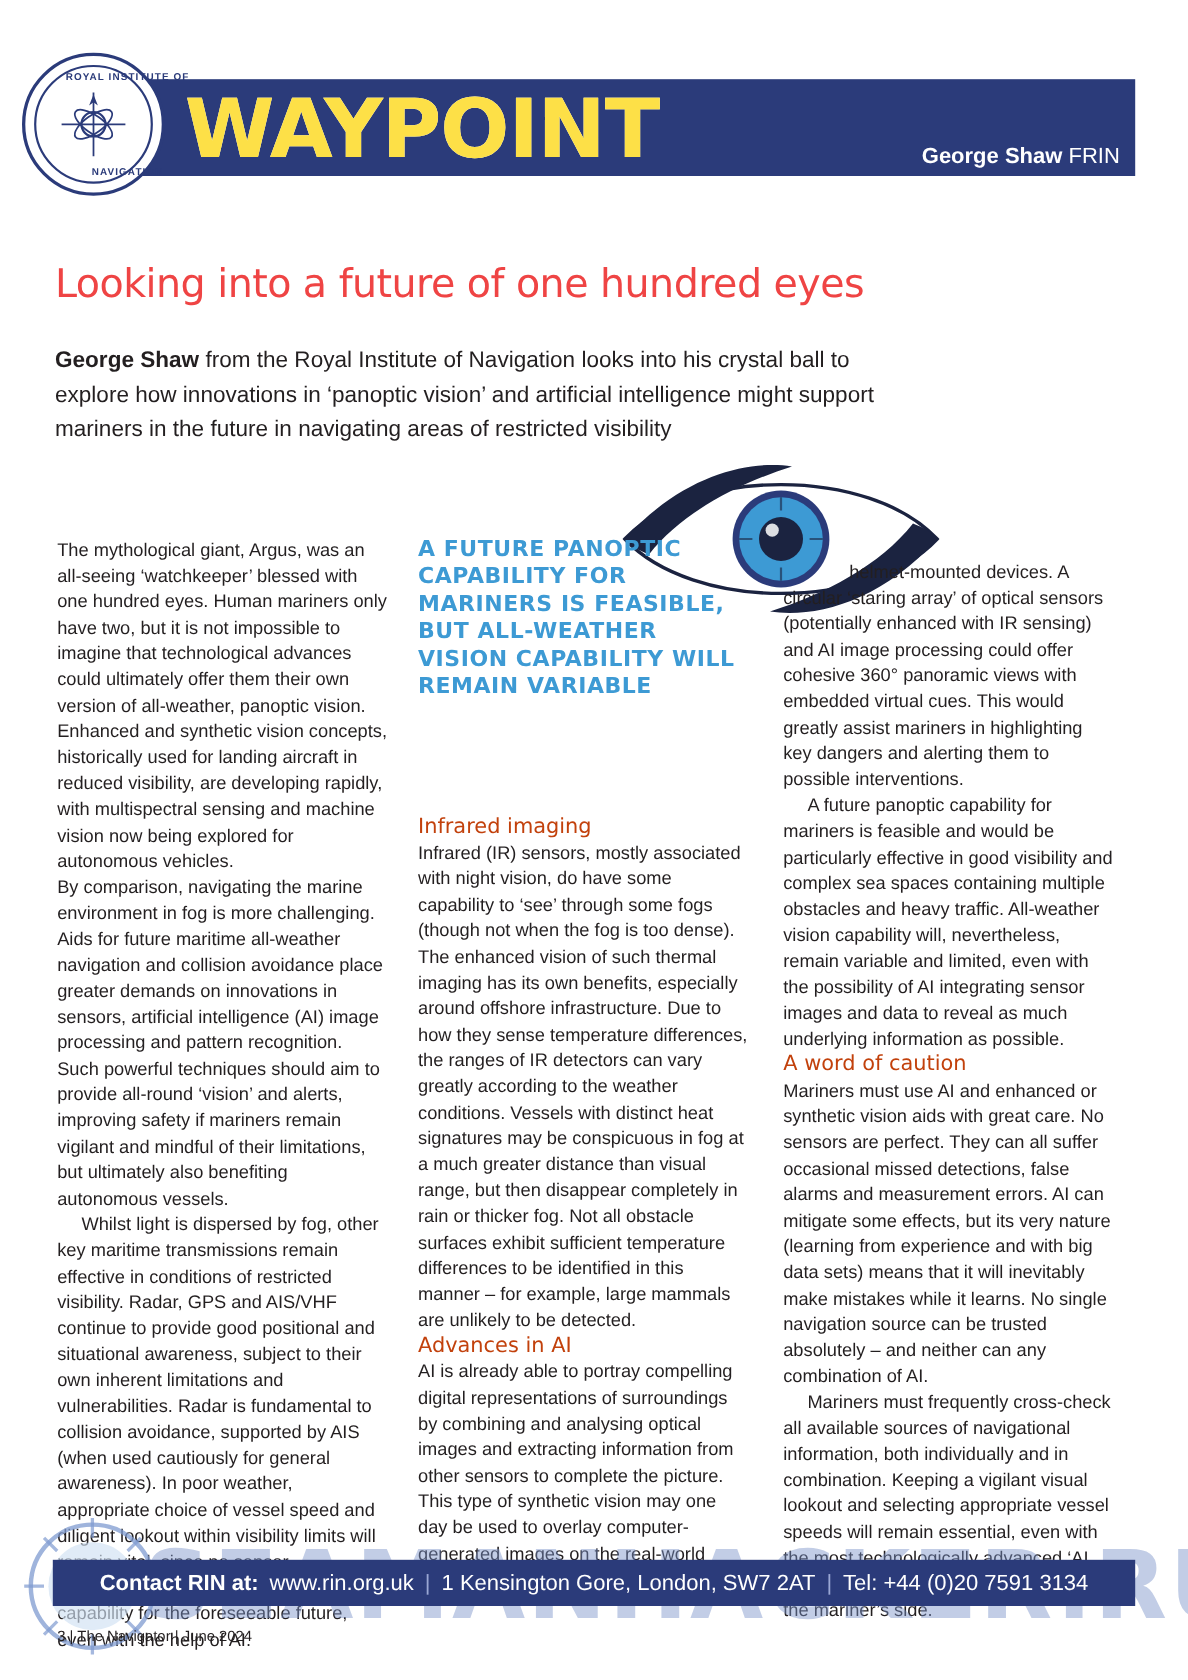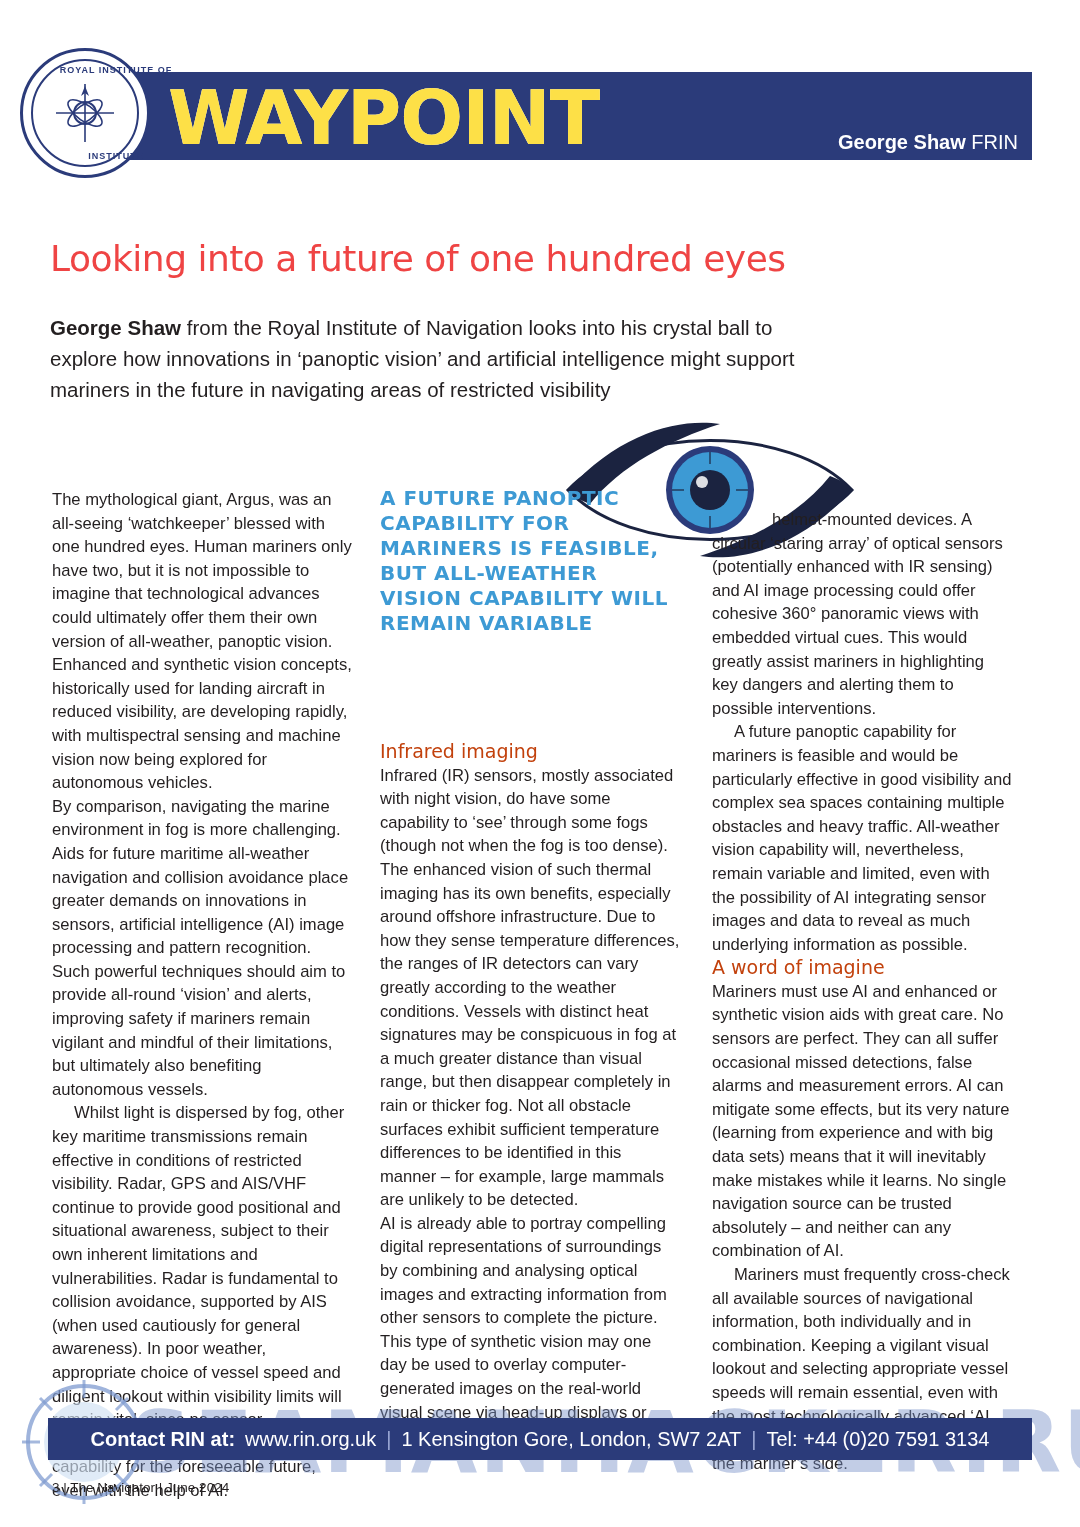--- a/index.html
+++ b/index.html
@@ -217,21 +217,21 @@
   <div class="masthead-title">WAYPOINT</div>
   <div class="masthead-byline">
     <b>George Shaw</b><span> FRIN</span>
   </div>
 </div>
 
 <div class="rin-logo">
   <div class="ring"></div>
   <div class="logo-text">
     <span class="lt-top">ROYAL INSTITUTE OF</span>
-    <span class="lt-bottom">INSTITUTE</span>
+    <span class="lt-bottom">NAVIGATION</span>
   </div>
   <svg class="compass" width="62" height="62" viewBox="0 0 62 62">
     <circle cx="31" cy="31" r="11" fill="none" stroke="#2b3b7a" stroke-width="2"></circle>
     <ellipse cx="31" cy="31" rx="20" ry="8" fill="none" stroke="#2b3b7a" stroke-width="1.6" transform="rotate(35 31 31)"></ellipse>
     <ellipse cx="31" cy="31" rx="20" ry="8" fill="none" stroke="#2b3b7a" stroke-width="1.6" transform="rotate(-35 31 31)"></ellipse>
     <path d="M31 2 L31 60 M2 31 L60 31" stroke="#2b3b7a" stroke-width="1.6"></path>
     <path d="M31 4 L27 14 L31 11 L35 14 Z" fill="#2b3b7a"></path>
   </svg>
 </div>
 
@@ -258,27 +258,28 @@
 
 <div class="col col-1">
   <p>The mythological giant, Argus, was an all-seeing ‘watchkeeper’ blessed with one hundred eyes. Human mariners only have two, but it is not impossible to imagine that technological advances could ultimately offer them their own version of all-weather, panoptic vision. Enhanced and synthetic vision concepts, historically used for landing aircraft in reduced visibility, are developing rapidly, with multispectral sensing and machine vision now being explored for autonomous vehicles.</p>
   <p>By comparison, navigating the marine environment in fog is more challenging. Aids for future maritime all-weather navigation and collision avoidance place greater demands on innovations in sensors, artificial intelligence (AI) image processing and pattern recognition. Such powerful techniques should aim to provide all-round ‘vision’ and alerts, improving safety if mariners remain vigilant and mindful of their limitations, but ultimately also benefiting autonomous vessels.</p>
   <p class="indent">Whilst light is dispersed by fog, other key maritime transmissions remain effective in conditions of restricted visibility. Radar, GPS and AIS/VHF continue to provide good positional and situational awareness, subject to their own inherent limitations and vulnerabilities. Radar is fundamental to collision avoidance, supported by AIS (when used cautiously for general awareness). In poor weather, appropriate choice of vessel speed and diligent lookout within visibility limits will remain vital, since no sensor combination is likely to offer complete capability for the foreseeable future, even with the help of AI.</p>
 </div>
 
 <div class="col col-2" style="top:740px;">
   <p class="subhead" style="margin-top:0">Infrared imaging</p>
   <p>Infrared (IR) sensors, mostly associated with night vision, do have some capability to ‘see’ through some fogs (though not when the fog is too dense). The enhanced vision of such thermal imaging has its own benefits, especially around offshore infrastructure. Due to how they sense temperature differences, the ranges of IR detectors can vary greatly according to the weather conditions. Vessels with distinct heat signatures may be conspicuous in fog at a much greater distance than visual range, but then disappear completely in rain or thicker fog. Not all obstacle surfaces exhibit sufficient temperature differences to be identified in this manner – for example, large mammals are unlikely to be detected.</p>
+  <p class="subhead">Advances in AI</p>
   <p>AI is already able to portray compelling digital representations of surroundings by combining and analysing optical images and extracting information from other sensors to complete the picture. This type of synthetic vision may one day be used to overlay computer-generated images on the real-world visual scene via head-up displays or</p>
 </div>
 
 <div class="col col-3">
   <p style="text-indent:60px">helmet-mounted devices. A circular ‘staring array’ of optical sensors (potentially enhanced with IR sensing) and AI image processing could offer cohesive 360° panoramic views with embedded virtual cues. This would greatly assist mariners in highlighting key dangers and alerting them to possible interventions.</p>
   <p class="indent">A future panoptic capability for mariners is feasible and would be particularly effective in good visibility and complex sea spaces containing multiple obstacles and heavy traffic. All-weather vision capability will, nevertheless, remain variable and limited, even with the possibility of AI integrating sensor images and data to reveal as much underlying information as possible.</p>
-  <p class="subhead">A word of imagine</p>
+  <p class="subhead">A word of caution</p>
   <p>Mariners must use AI and enhanced or synthetic vision aids with great care. No sensors are perfect. They can all suffer occasional missed detections, false alarms and measurement errors. AI can mitigate some effects, but its very nature (learning from experience and with big data sets) means that it will inevitably make mistakes while it learns. No single navigation source can be trusted absolutely – and neither can any combination of AI.</p>
   <p class="indent">Mariners must frequently cross-check all available sources of navigational information, both individually and in combination. Keeping a vigilant visual lookout and selecting appropriate vessel speeds will remain essential, even with the most technologically advanced ‘AI navigators’ supporting and learning by the mariner’s side.</p>
 </div>
 
 <svg class="wm-badge" viewBox="0 0 150 130">
   <circle cx="72" cy="62" r="56" fill="none" stroke="#7f9bd0" stroke-width="4" opacity="0.75"></circle>
   <circle cx="72" cy="62" r="40" fill="#cfe0f2" opacity="0.65"></circle>
   <g stroke="#7f9bd0" stroke-width="3" opacity="0.7">
     <path d="M72 0 L72 18 M72 106 L72 124 M10 62 L28 62 M116 62 L134 62 M28 18 L40 30 M104 94 L116 106 M116 18 L104 30 M40 94 L28 106"></path>
   </g>

